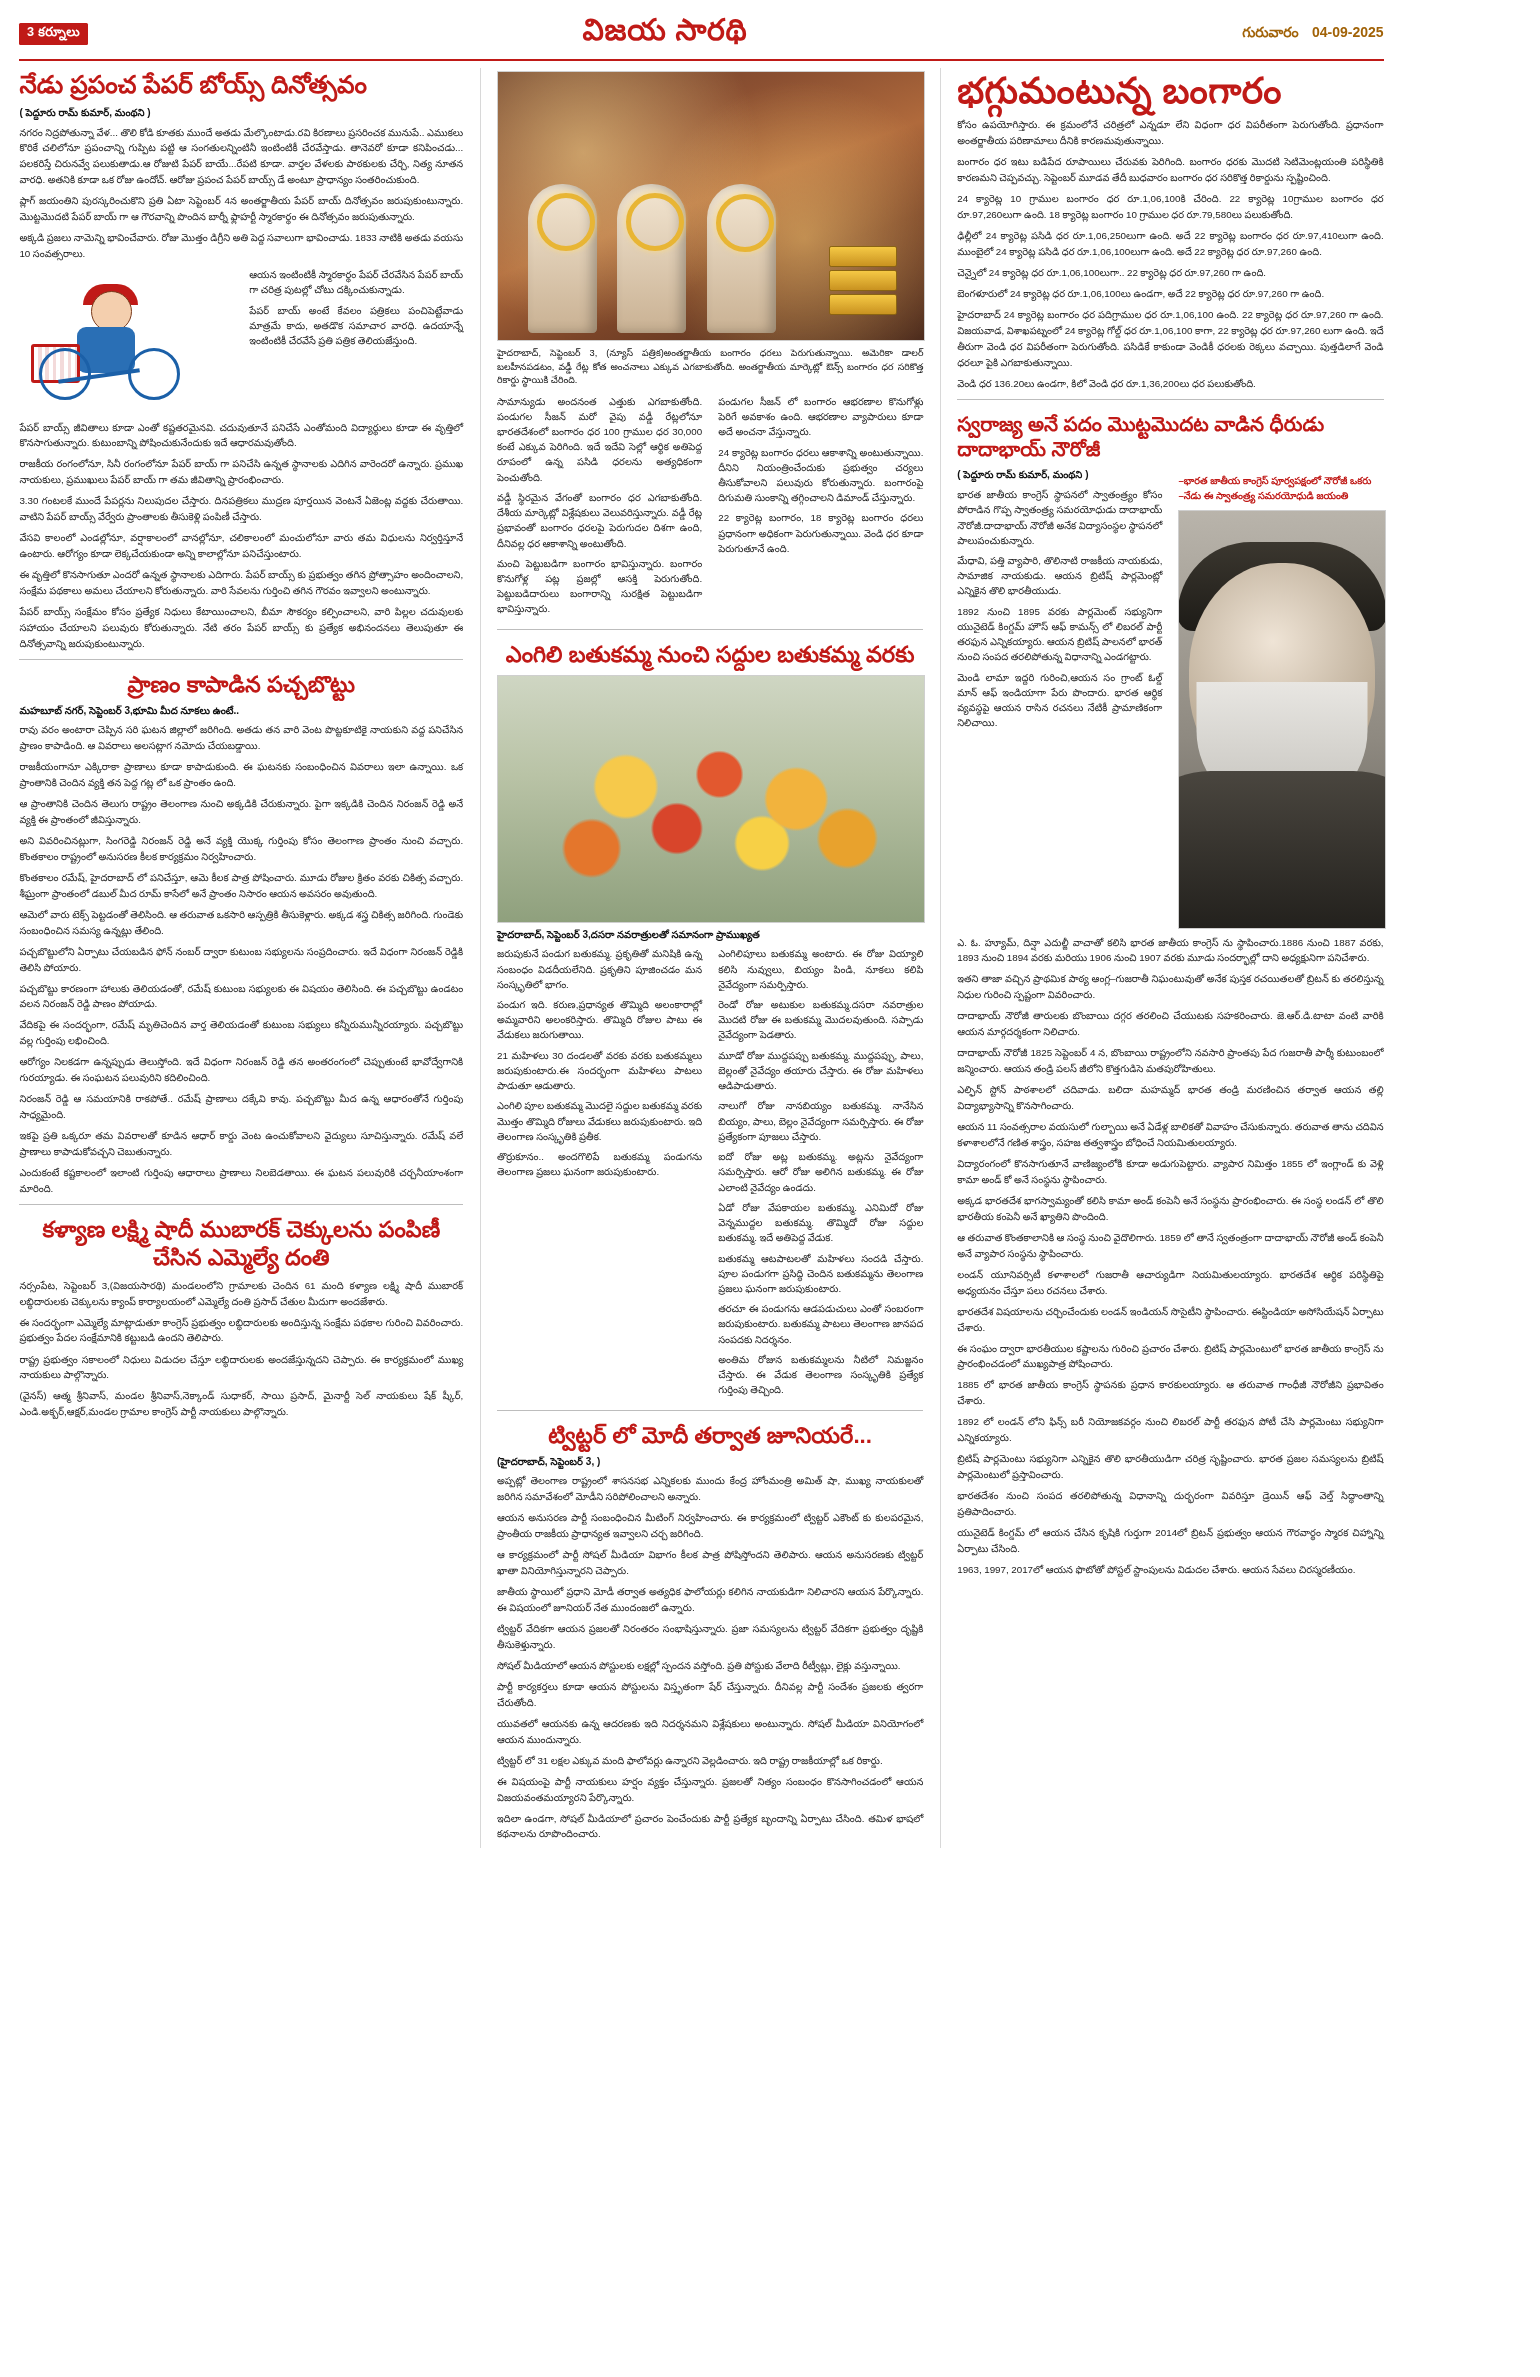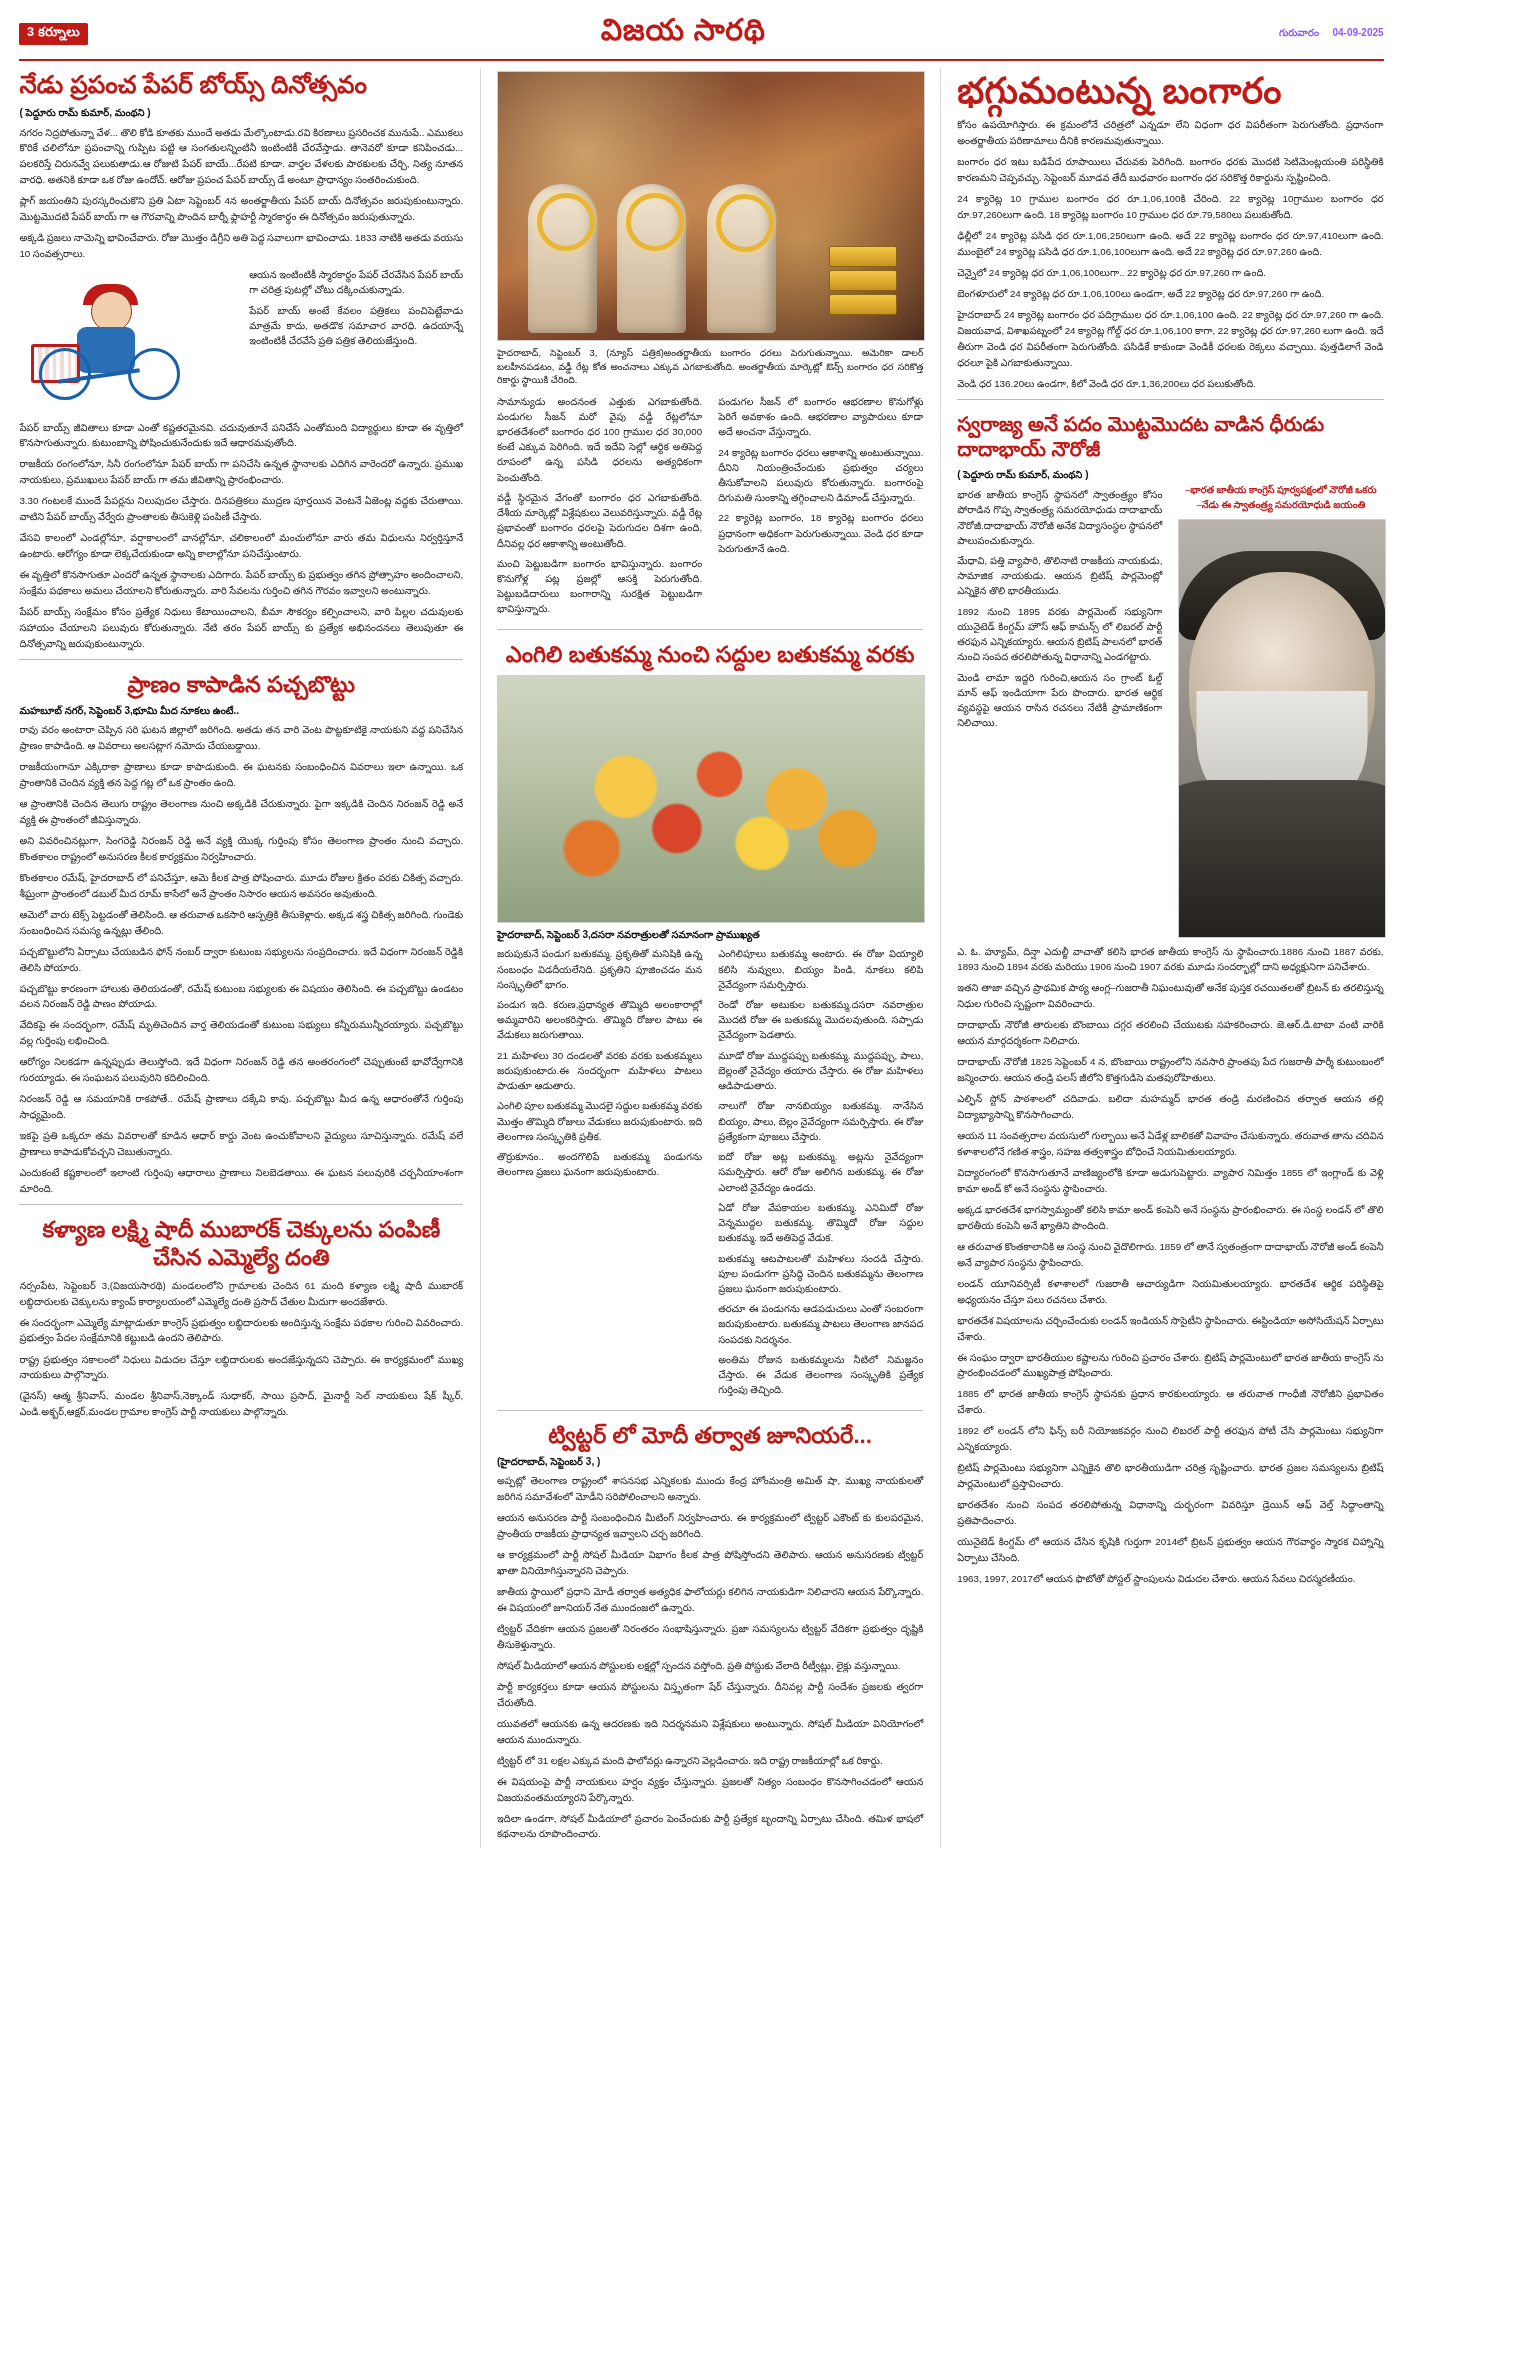--- a/index.html
+++ b/index.html
@@ -46,22 +46,22 @@
   }
   .masthead-title {
     color: #c01a17;
     font-size: 30px;
     font-weight: bold;
     letter-spacing: 0.7px;
     text-align: center;
     flex: 1;
   }
   .masthead-right {
-    color: #8b5cf6;
-    font-size: 10px;
+    color: #a16207;
+    font-size: 14px;
     font-weight: bold;
     white-space: nowrap;
   }
   .masthead-right .wd { margin-right: 13.4px; }
 
   
   .grid {
     display: grid;
     grid-template-columns: 1fr 1fr 1fr;
     column-gap: 16.4px;
@@ -284,24 +284,23 @@
   .caption {
     font-size: 9.3px;
     line-height: 1.45;
     text-align: justify;
     margin: 3px 0 6px 0;
   }
   .credit {
     font-size: 9.7px;
     font-weight: bold;
     color: #c01a17;
-    text-align: center;
+    text-align: left;
     line-height: 1.5;
-    margin: 14px 0 6px 0;
-    font-family: Liberation Serif, serif;
+    margin: 5px 0 6px 0;
   }
 </style>
 </head>
 <body>
 
 <div class="page">
 
   <div class="masthead">
     <div class="masthead-left">
       <span class="page-badge">3 కర్నూలు</span>

